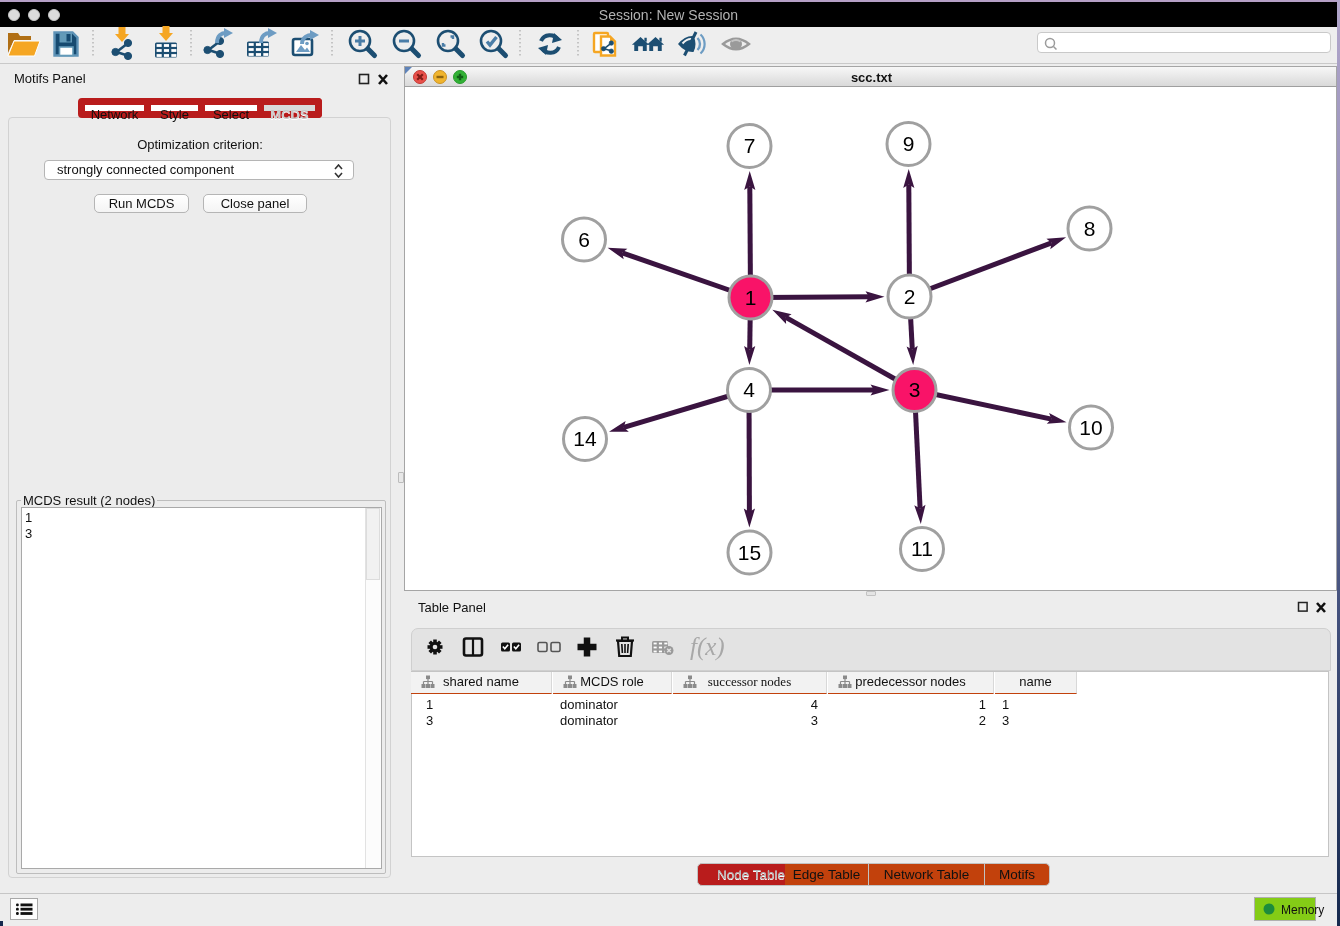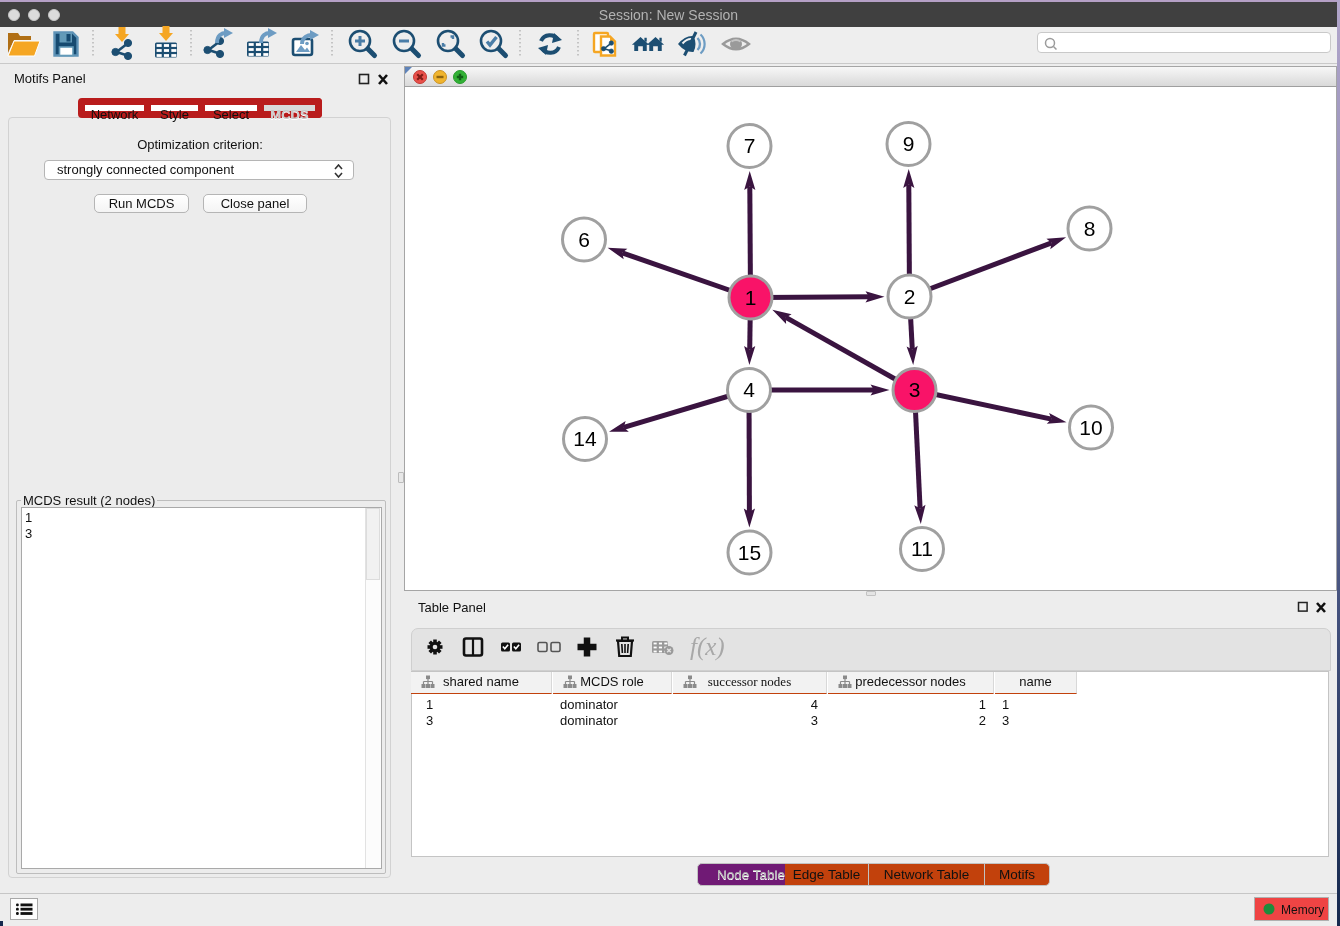--- a/index.html
+++ b/index.html
@@ -2,21 +2,21 @@
 <html><head><meta charset="utf-8">
 <style>
 * { margin:0; padding:0; box-sizing:border-box; }
 html,body { width:1340px; height:926px; overflow:hidden; }
 body { font-family:"Liberation Sans", sans-serif; background:#ededed; position:relative; }
 .abs { position:absolute; }
 
 #rstrip { left:1337px; top:0; width:3px; height:926px; background:linear-gradient(#b2a6cb,#8d8bb4 30%,#45527e 65%,#16294e); }
 #topstrip { left:0; top:0; width:1340px; height:2px; background:#b5a0c6; }
 
-#titlebar { left:0; top:2px; width:1337px; height:25px; background:#404040; }
+#titlebar { left:0; top:2px; width:1337px; height:25px; background:#000000; }
 .tl { position:absolute; top:7px; width:12px; height:12px; border-radius:50%; background:#dcdcdc; border:1px solid #c6c6c6; }
 #wtitle { position:absolute; top:5px; left:0; width:1337px; text-align:center; font-size:14px; color:#b2b2b2; }
 
 #toolbar { left:0; top:27px; width:1337px; height:37px; background:#eeeeee; border-bottom:1px solid #c9c9c9; }
 
 #cptitle { left:14px; top:71px; font-size:13px; color:#111; }
 .tabrow { position:absolute; top:98px; height:20px; }
 .tab { position:absolute; top:0; height:20px; background:#fff; border:7px solid #b91c1c; font-size:13px; color:#111;
        text-align:center; line-height:19px; }
 #cpbox { left:8px; top:117px; width:383px; height:761px; border:1px solid #d2d2d2; border-radius:4px; background:#ececec; }
@@ -43,21 +43,21 @@
 #tptools { left:411px; top:628px; width:920px; height:43px; background:#e3e3e3; border:1px solid #cfcfcf; border-radius:7px 7px 0 0; }
 #tptable { left:411px; top:671px; width:918px; height:186px; background:#fff; border:1px solid #c4c4c4; }
 .hcell { position:absolute; top:672px; height:22px; background:#f2f2f2; border-right:1px solid #d8d8d8; border-bottom:1px solid #c2410c; }
 .hcell span { display:block; text-align:center; font-size:13px; color:#111; line-height:20px; }
 .cell { position:absolute; font-size:13px; color:#111; }
 
 .btab { position:absolute; top:863px; height:23px; background:#c2410c; border:1px solid #c2c2c2; font-size:13.5px; color:#111; text-align:center; line-height:22px; }
 
 #statusbar { left:0; top:893px; width:1337px; height:33px; background:#ededed; border-top:1px solid #c6c6c6; }
 #listbtn { left:10px; top:898px; width:28px; height:22px; background:#fdfdfd; border:1px solid #a8a8a8; }
-#membtn { left:1254px; top:897px; width:75px; height:24px; background:#ef4444; border:1px solid #b0b0b0; font-size:12px; color:#111; }
+#membtn { left:1254px; top:897px; width:62px; height:24px; background:#84cc16; border:1px solid #b0b0b0; font-size:12px; color:#111; }
 #blc { left:0; top:921px; width:3px; height:5px; background:#16294e; }
 </style></head>
 <body>
 <div class="abs" id="topstrip"></div>
 <div class="abs" id="titlebar">
   <div class="tl" style="left:8px"></div>
     <div class="tl" style="left:28px"></div>
     <div class="tl" style="left:48px"></div>
   <div id="wtitle">Session: New Session</div>
 </div>
@@ -239,20 +239,21 @@
 <div class="abs" id="netwin"></div>
 <div class="abs" id="nettbar">
   <svg width="80" height="21" style="position:absolute;left:7px;top:0">
     <circle cx="8" cy="10" r="6.5" fill="#e9504a" stroke="#c23b35" stroke-width="1"></circle>
     <path d="M 5.2 7.2 L 10.8 12.8 M 10.8 7.2 L 5.2 12.8" stroke="#801b16" stroke-width="2.2"></path>
     <circle cx="28" cy="10" r="6.5" fill="#f0b42d" stroke="#cb9323" stroke-width="1"></circle>
     <path d="M 24.5 10 L 31.5 10" stroke="#8d6410" stroke-width="2.4"></path>
     <circle cx="48" cy="10" r="6.5" fill="#32b135" stroke="#279a2b" stroke-width="1"></circle>
     <path d="M 44.8 10 L 51.2 10 M 48 6.8 L 48 13.2" stroke="#105f16" stroke-width="2.4"></path>
   </svg>
+  <div id="nettitle">scc.txt</div>
 </div>
 <div class="abs" id="corner"></div>
 <svg class="abs" style="left:405px;top:87px" width="931" height="503" font-family="Liberation Sans, sans-serif">
 <line x1="345.5" y1="210.5" x2="344.8" y2="99.5" stroke="#3a1440" stroke-width="5"></line>
     <polygon points="344.7,84.0 350.4,103.0 344.8,99.5 339.2,103.0" fill="#3a1440"></polygon>
 <line x1="345.5" y1="210.5" x2="217.2" y2="165.8" stroke="#3a1440" stroke-width="5"></line>
     <polygon points="202.6,160.7 222.4,161.7 217.2,165.8 218.7,172.3" fill="#3a1440"></polygon>
 <line x1="345.5" y1="210.5" x2="464.0" y2="209.8" stroke="#3a1440" stroke-width="5"></line>
     <polygon points="479.5,209.7 460.5,215.4 464.0,209.8 460.5,204.2" fill="#3a1440"></polygon>
 <line x1="345.5" y1="210.5" x2="344.7" y2="262.5" stroke="#3a1440" stroke-width="5"></line>
@@ -397,21 +398,21 @@
 <div class="cell" style="left:560px;top:697px">dominator</div>
 <div class="cell" style="left:805px;top:697px;width:13px;text-align:right">4</div>
 <div class="cell" style="left:973px;top:697px;width:13px;text-align:right">1</div>
 <div class="cell" style="left:1002px;top:697px">1</div>
 <div class="cell" style="left:426px;top:713px">3</div>
 <div class="cell" style="left:560px;top:713px">dominator</div>
 <div class="cell" style="left:805px;top:713px;width:13px;text-align:right">3</div>
 <div class="cell" style="left:973px;top:713px;width:13px;text-align:right">2</div>
 <div class="cell" style="left:1002px;top:713px">3</div>
 
-<div class="btab" style="left:697px;width:108px;border-radius:5px 0 0 5px;background:#701a75;color:#b2b2b2;text-shadow:0 1px 0 #fff;">Node Table</div>
+<div class="btab" style="left:697px;width:108px;border-radius:5px 0 0 5px;background:#b91c1c;color:#b2b2b2;text-shadow:0 1px 0 #fff;">Node Table</div>
 <div class="btab" style="left:785px;width:84px;border-left:none;">Edge Table</div>
 <div class="btab" style="left:869px;width:116px;border-left:none;">Network Table</div>
 <div class="btab" style="left:985px;width:65px;border-left:none;border-radius:0 5px 5px 0;text-align:center;">Motifs</div>
 
 <div class="abs" id="statusbar"></div>
 <div class="abs" id="listbtn">
   <svg width="26" height="20">
       <g fill="#111">
     <rect x="5" y="4.5" width="2.8" height="2.8" rx="1.2"></rect>
         <rect x="9.5" y="4.5" width="12" height="2.8"></rect>

